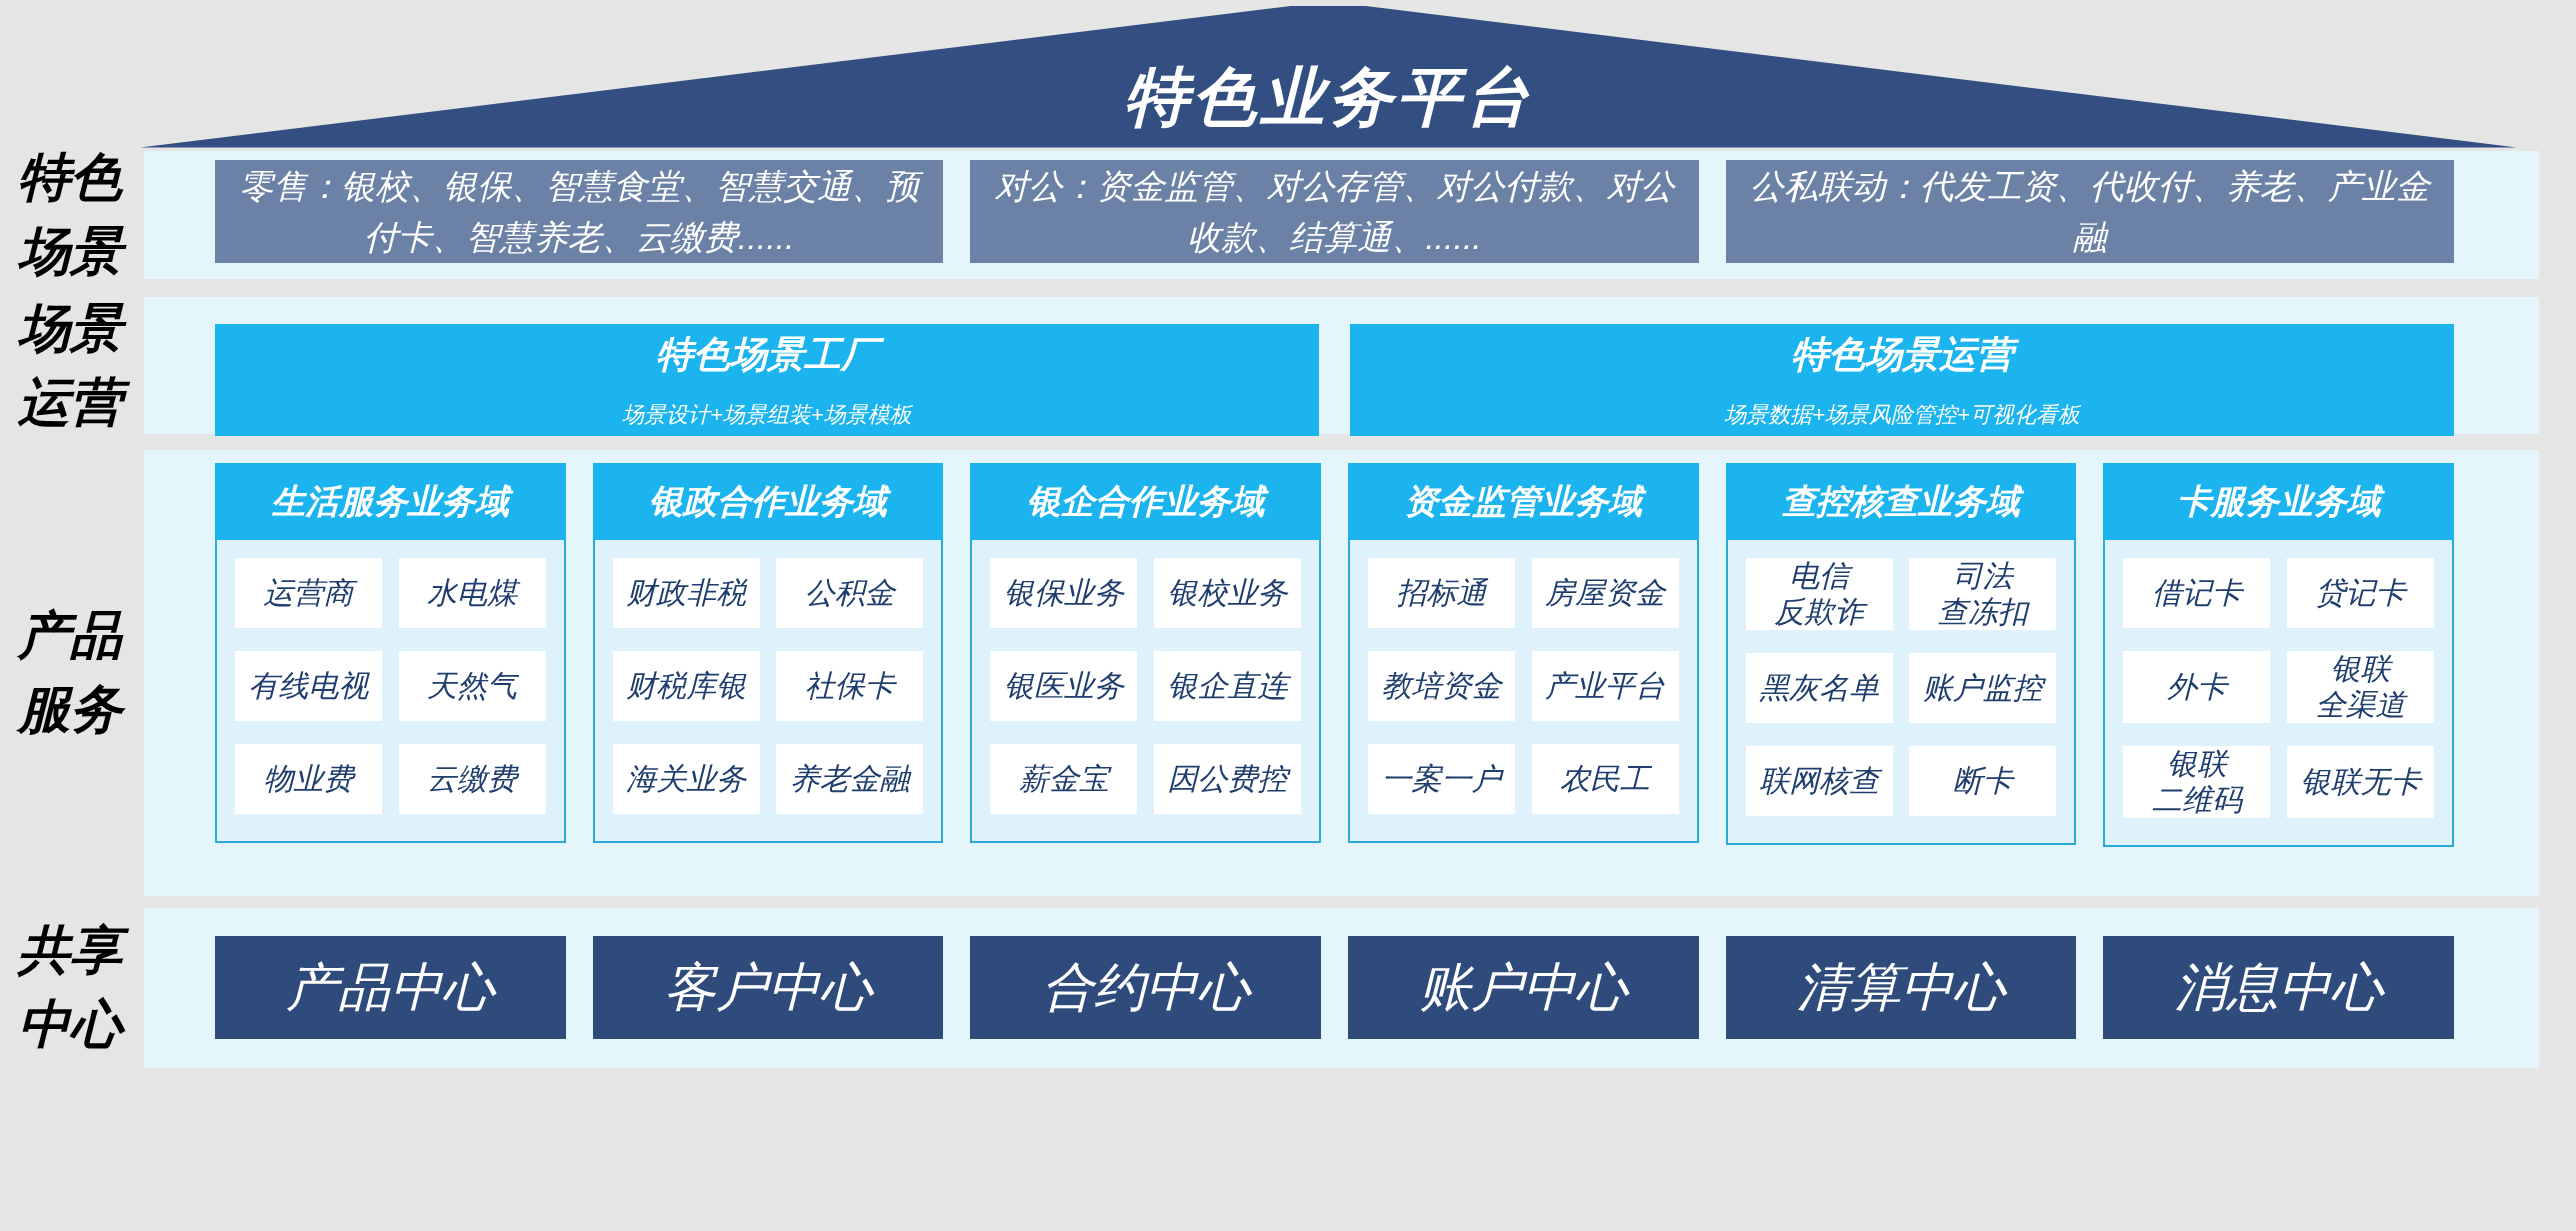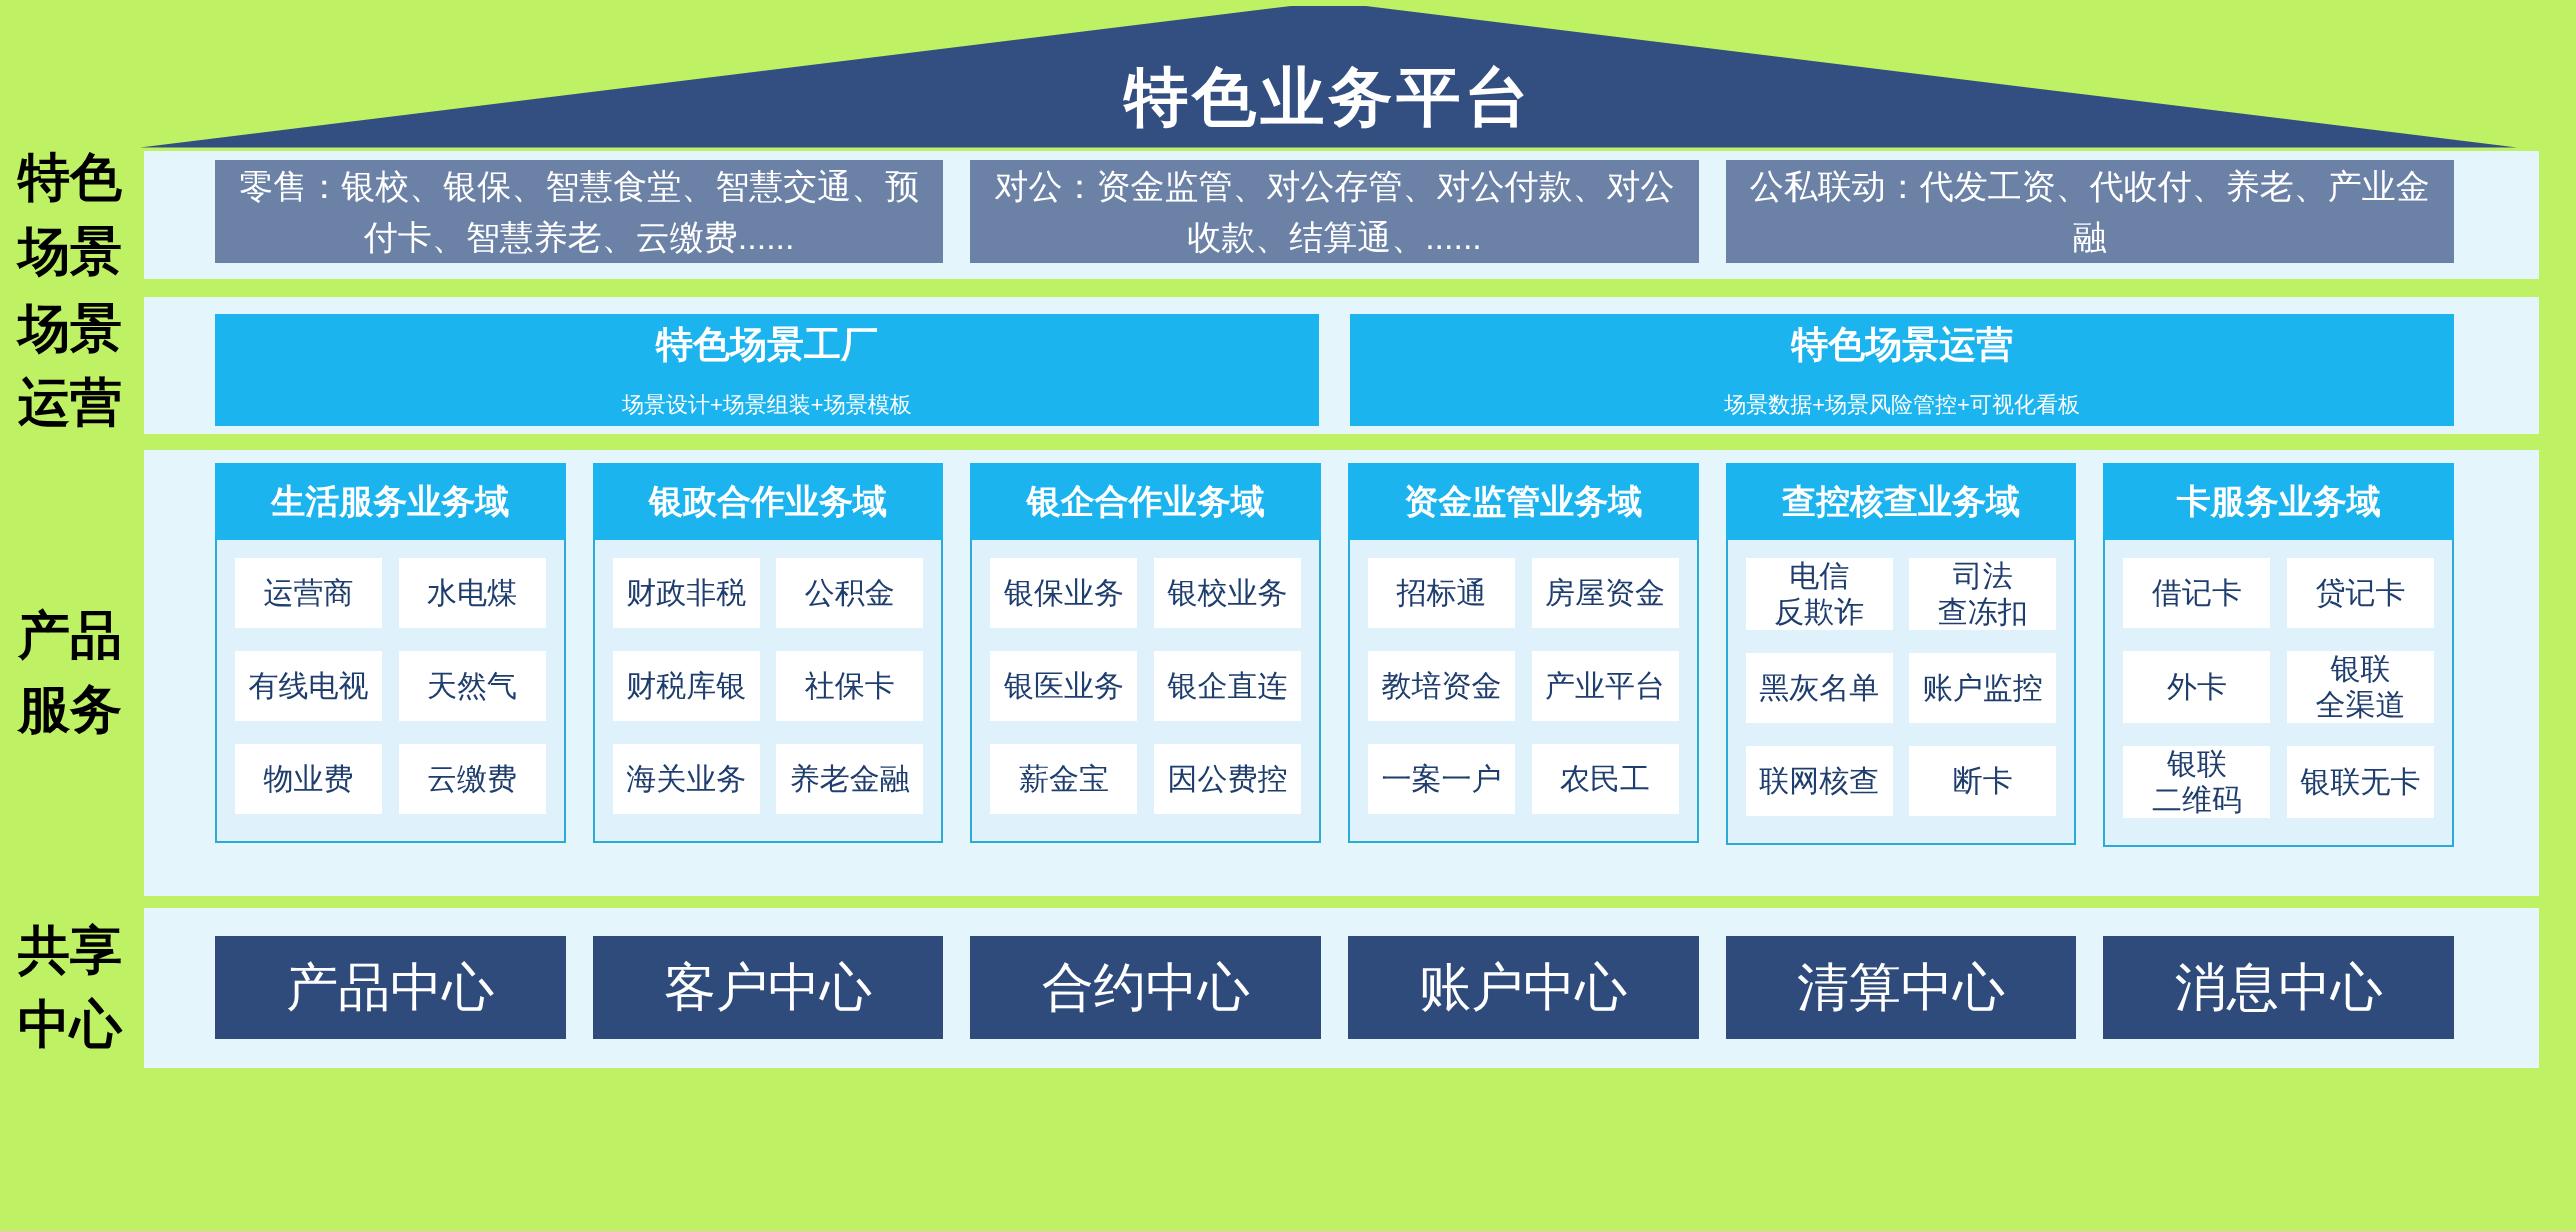--- a/index.html
+++ b/index.html
@@ -1,17 +1,17 @@
 <!DOCTYPE html>
 <html style="--roof: #334E80; --band: #E4F5FC; --slate: #6B81A6; --cyan: #1BB4EE; --cyanBorder: #2BAAD6; --bodyBg: #DFF2FB; --cellBg: #FFFFFF; --itemText: #1F3E6E; --navy: #2E4B7C; --bar: #7D8FB2;font-size:11px"><head>
 <meta charset="utf-8">
 <style>
   html,body{margin:0;padding:0;background:#fff;}
   body{font-family:"Liberation Sans",sans-serif;}
-  .canvas{position:relative;width:2576px;height:1232px;background:#bef264;overflow:hidden;}
+  .canvas{position:relative;width:2576px;height:1232px;background:#e5e5e5;overflow:hidden;font-style:italic;}
 
   
   .roof{position:absolute;left:140px;top:5.5px;width:2377px;height:142px;
         background:var(--roof,#334E80);
         clip-path:polygon(0 100%,48.6% 0,51.4% 0,100% 100%);
         display:flex;align-items:center;justify-content:center;
         padding-top:42px;box-sizing:border-box;}
   .roof-title{color:#fff;font-size:64px;font-weight:700;letter-spacing:4.1px;}
 
   
@@ -29,21 +29,21 @@
         background:var(--band,#E4F5FC);box-sizing:border-box;
         padding:0 85px 0 71px;}
   .l5 .band{background:var(--bar,#7D8FB2);display:flex;align-items:center;justify-content:center;padding:0;}
 
   
   .scenario-grid{display:grid;grid-template-columns:repeat(3,1fr);gap:27px;margin-top:9px;height:103px;}
   .scenario-box{background:var(--slate,#6B81A6);color:#fff;display:flex;align-items:center;justify-content:center;
         text-align:center;font-size:34px;line-height:1.5;padding:0 23px;box-sizing:border-box;}
 
   
-  .ops-grid{display:grid;grid-template-columns:1fr 1fr;gap:31.5px;margin-top:17px;height:112px;}
+  .ops-grid{display:grid;grid-template-columns:1fr 1fr;gap:31.5px;margin-top:27px;height:112px;}
   .ops-box{background:var(--cyan,#1BB4EE);color:#fff;display:flex;flex-direction:column;
         align-items:center;justify-content:center;gap:20.5px;}
   .ops-title{font-size:37px;font-weight:700;}
   .ops-sub{font-size:22px;}
 
   
   .domain-grid{display:grid;grid-template-columns:repeat(6,1fr);gap:27px;margin-top:13px;}
   .domain{display:flex;flex-direction:column;}
   .domain-header{height:77px;background:var(--cyan,#1BB4EE);color:#fff;font-weight:700;font-size:34px;
         display:flex;align-items:center;justify-content:center;text-align:center;}

